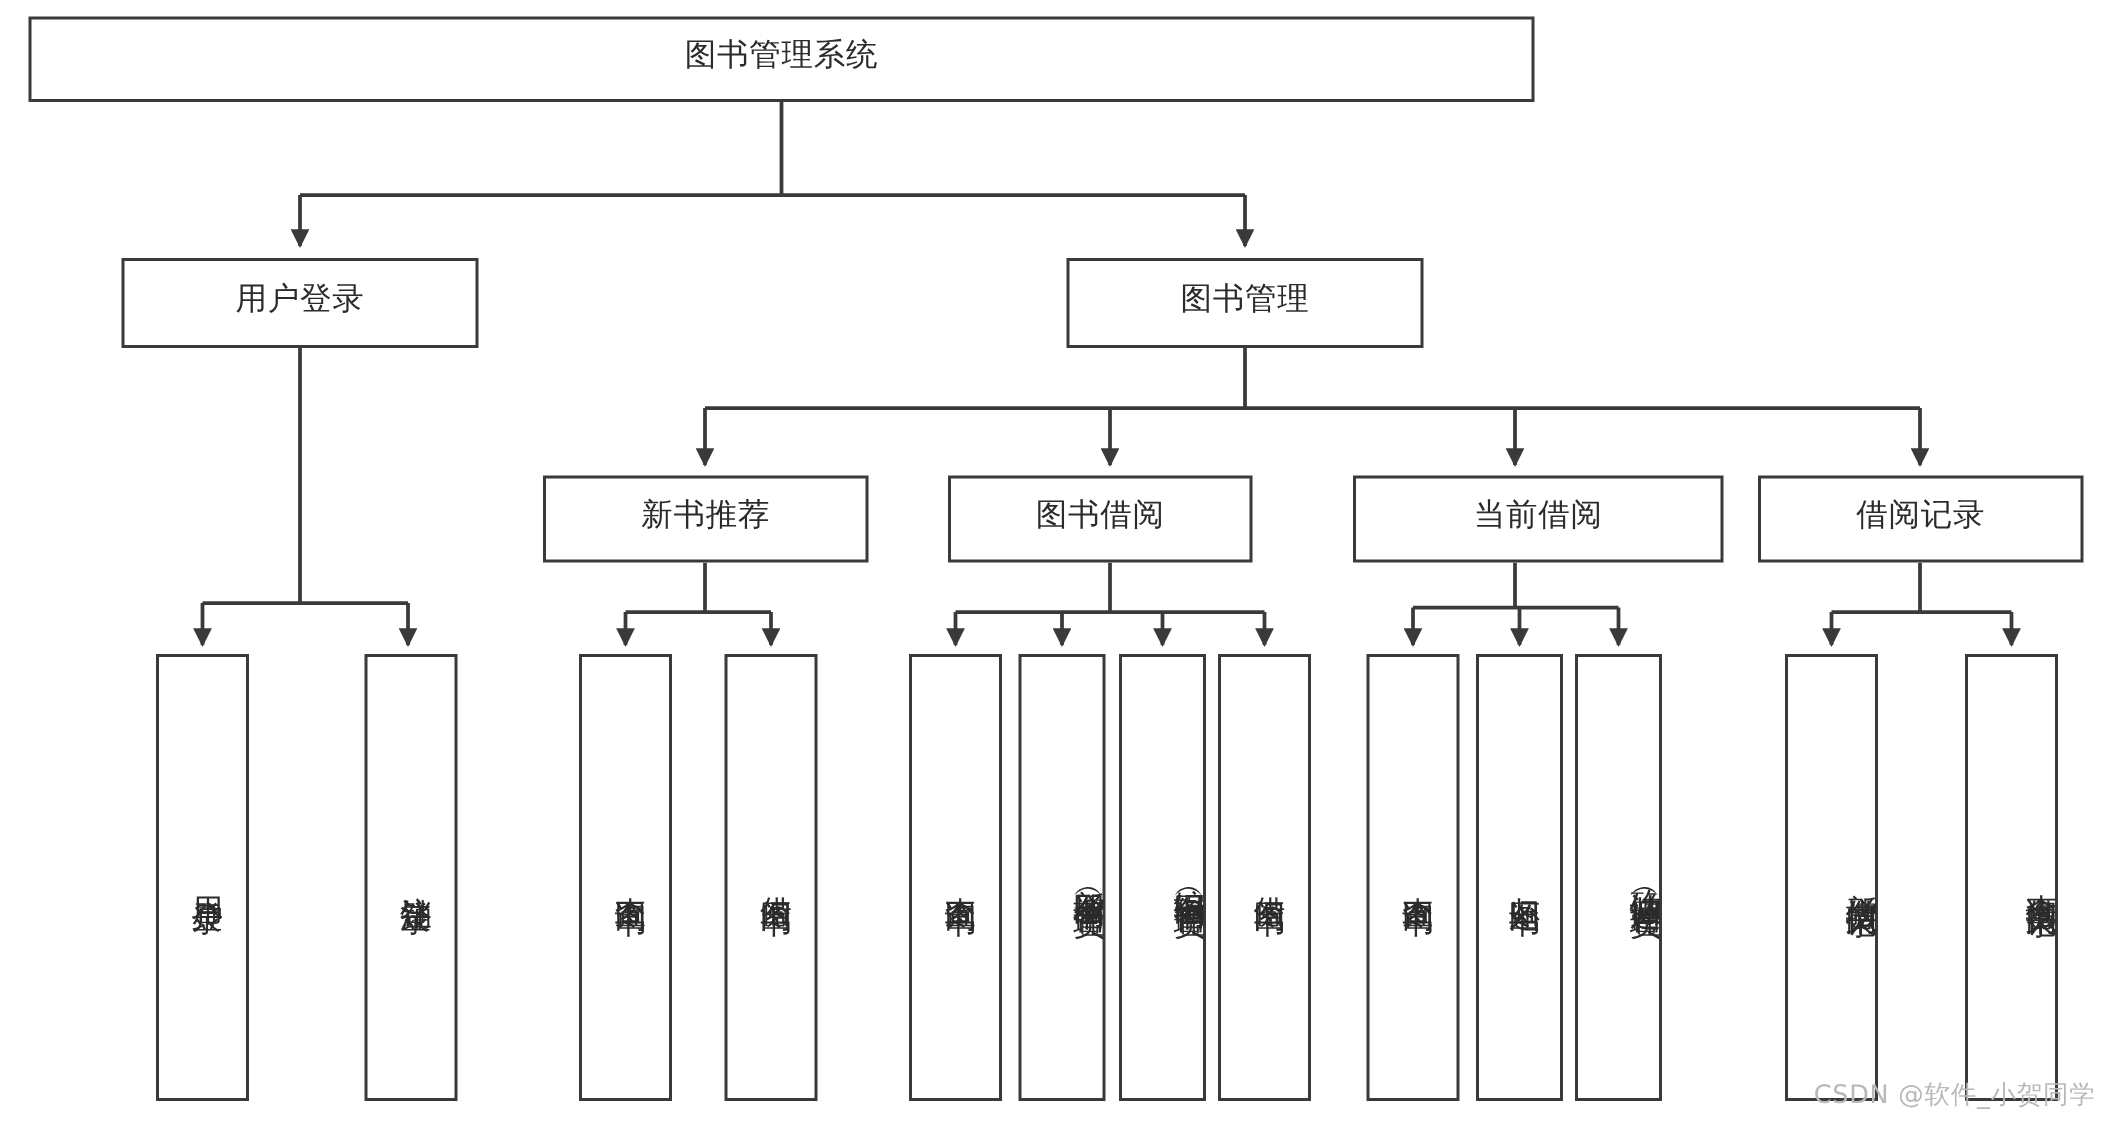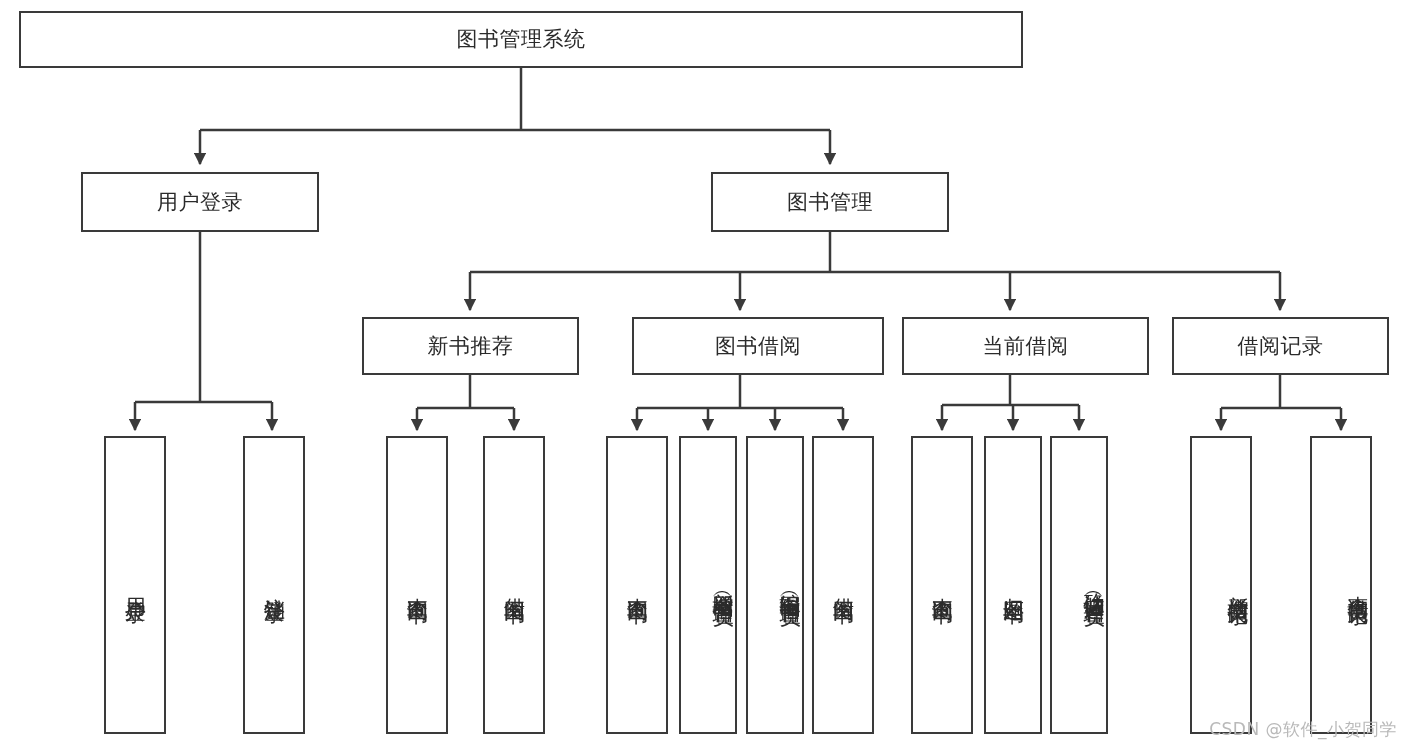--- a/index.html
+++ b/index.html
@@ -20,20 +20,21 @@
   .node {
     position: absolute;
     box-sizing: border-box;
     border: 2px solid #3a3a3a;
     background: #ffffff;
     display: flex;
     align-items: center;
     justify-content: center;
     color: #2b2b2b;
     line-height: 1.18;
+    font-family: Liberation Mono, monospace;
   }
   .node.horiz {
     font-size: 21px;
     letter-spacing: 0.5px;
   }
   .node.vert {
     writing-mode: vertical-rl;
     text-orientation: upright;
     font-size: 21px;
     letter-spacing: 2px;
@@ -118,21 +119,21 @@
       <path d="M 1341 408 L 1341 430" marker-end="url(#arrow)"></path>
     </g>
   </svg>
 
   <div class="node horiz" id="node-root" style="left: 19px; top: 11px; width: 1004px; height: 57px;">图书管理系统</div>
 
   <div class="node horiz" id="node-l1-0" style="left: 81px; top: 172px; width: 238px; height: 60px;">用户登录</div>
   <div class="node horiz" id="node-l1-1" style="left: 711px; top: 172px; width: 238px; height: 60px;">图书管理</div>
 
   <div class="node horiz" id="node-l2-0" style="left: 362px; top: 317px; width: 217px; height: 58px;">新书推荐</div>
-  <div class="node horiz" id="node-l2-1" style="left: 632px; top: 317px; width: 252px; height: 58px;">图书借阅</div>
+  <div class="node horiz" id="node-l2-1" style="left: 632px; top: 317px; width: 203px; height: 58px;">图书借阅</div>
   <div class="node horiz" id="node-l2-2" style="left: 902px; top: 317px; width: 247px; height: 58px;">当前借阅</div>
   <div class="node horiz" id="node-l2-3" style="left: 1172px; top: 317px; width: 217px; height: 58px;">借阅记录</div>
 
   <div class="node vert centered" id="leaf-0" style="left: 104px; top: 436px; width: 62px; height: 298px;">用户登录</div>
   <div class="node vert centered" id="leaf-1" style="left: 243px; top: 436px; width: 62px; height: 298px;">注销登录</div>
   <div class="node vert centered" id="leaf-2" style="left: 386px; top: 436px; width: 62px; height: 298px;">查询图书</div>
   <div class="node vert centered" id="leaf-3" style="left: 483px; top: 436px; width: 62px; height: 298px;">借阅图书</div>
   <div class="node vert centered" id="leaf-4" style="left: 606px; top: 436px; width: 62px; height: 298px;">查询图书</div>
   <div class="node vert" id="leaf-5" style="left: 679px; top: 436px; width: 58px; height: 298px;">新增图书（管理员）</div>
   <div class="node vert" id="leaf-6" style="left: 746px; top: 436px; width: 58px; height: 298px;">编辑图书（管理员）</div>

